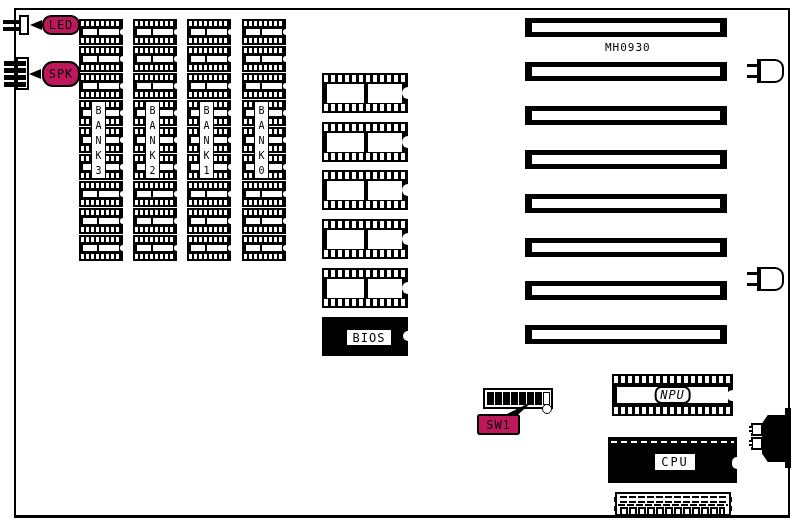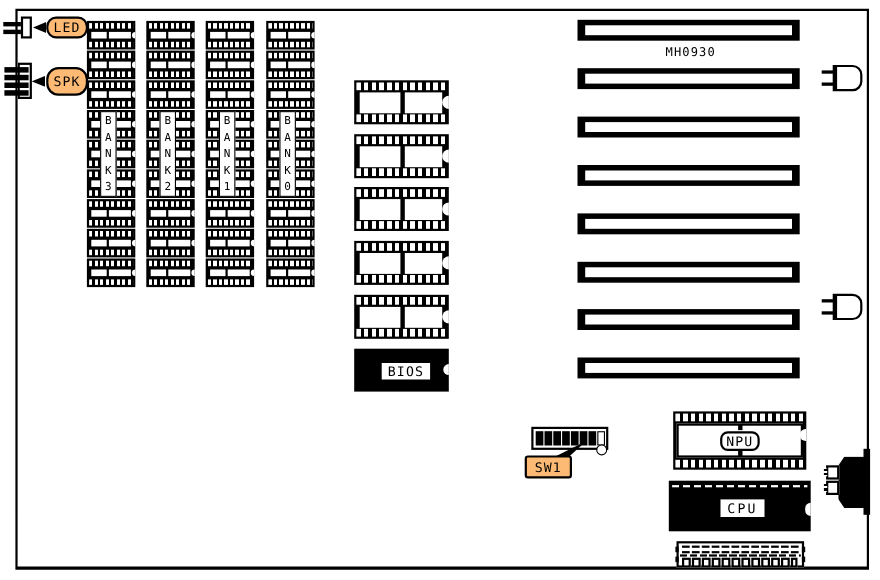--- a/index.html
+++ b/index.html
@@ -11,21 +11,21 @@
   .abs{position:absolute;}
 
   
   .board-outline{
     left:14px;top:8px;width:776px;height:510px;box-sizing:border-box;
     border:2px solid #000;border-bottom-width:3px;background:transparent;
   }
 
   
   .callout{
-    box-sizing:border-box;border:2px solid #000;background:#fdba74;
+    box-sizing:border-box;border:2px solid #000;background:#be185d;
     display:flex;align-items:center;justify-content:center;
     font-size:12px;letter-spacing:1px;z-index:5;
   }
   .tail-left{width:12px;height:10px;background:#000;
     clip-path:polygon(0 50%,100% 0,100% 100%);z-index:5;}
 
   
   .pin-bar{background:#000;}
   .housing{box-sizing:border-box;border:2px solid #000;background:#fff;}
 
@@ -84,21 +84,21 @@
     border:2px solid #000;background:#fff;}
   .dip-seg{position:absolute;top:2px;width:7px;height:13px;box-sizing:border-box;}
   .dip-seg.on{background:#000;}
   .dip-seg.off{background:#fff;border:1px solid #000;}
   .sw-dot{left:542px;top:404px;width:8px;height:8px;border:1px solid #000;
     border-radius:50%;background:#fff;z-index:6;}
   .sw-tail{left:503px;top:401px;width:30px;height:15px;background:#000;
     clip-path:polygon(100% 0,0 100%,45% 100%);}
 
   
-  .npu-chip{left:612px;top:374px;width:121px;height:53px;background:#000;}
+  .npu-chip{left:612px;top:374px;width:121px;height:42px;background:#000;font-style:italic;}
   .npu-chip .pins{position:absolute;left:2px;right:2px;height:7px;
     background:repeating-linear-gradient(90deg,#fff 0 4px,#000 4px 7px);}
   .npu-chip .pins.t{top:2px;}
   .npu-chip .pins.b{bottom:2px;}
   .npu-chip .body{position:absolute;left:3px;right:3px;top:11px;bottom:11px;
     box-sizing:border-box;border:2px solid #000;background:#fff;}
   .npu-chip .body::before,.npu-chip .body::after{content:"";position:absolute;
     left:calc(50% - 2px);width:4px;height:5px;background:#000;}
   .npu-chip .body::before{top:-1px;}
   .npu-chip .body::after{bottom:-1px;}

